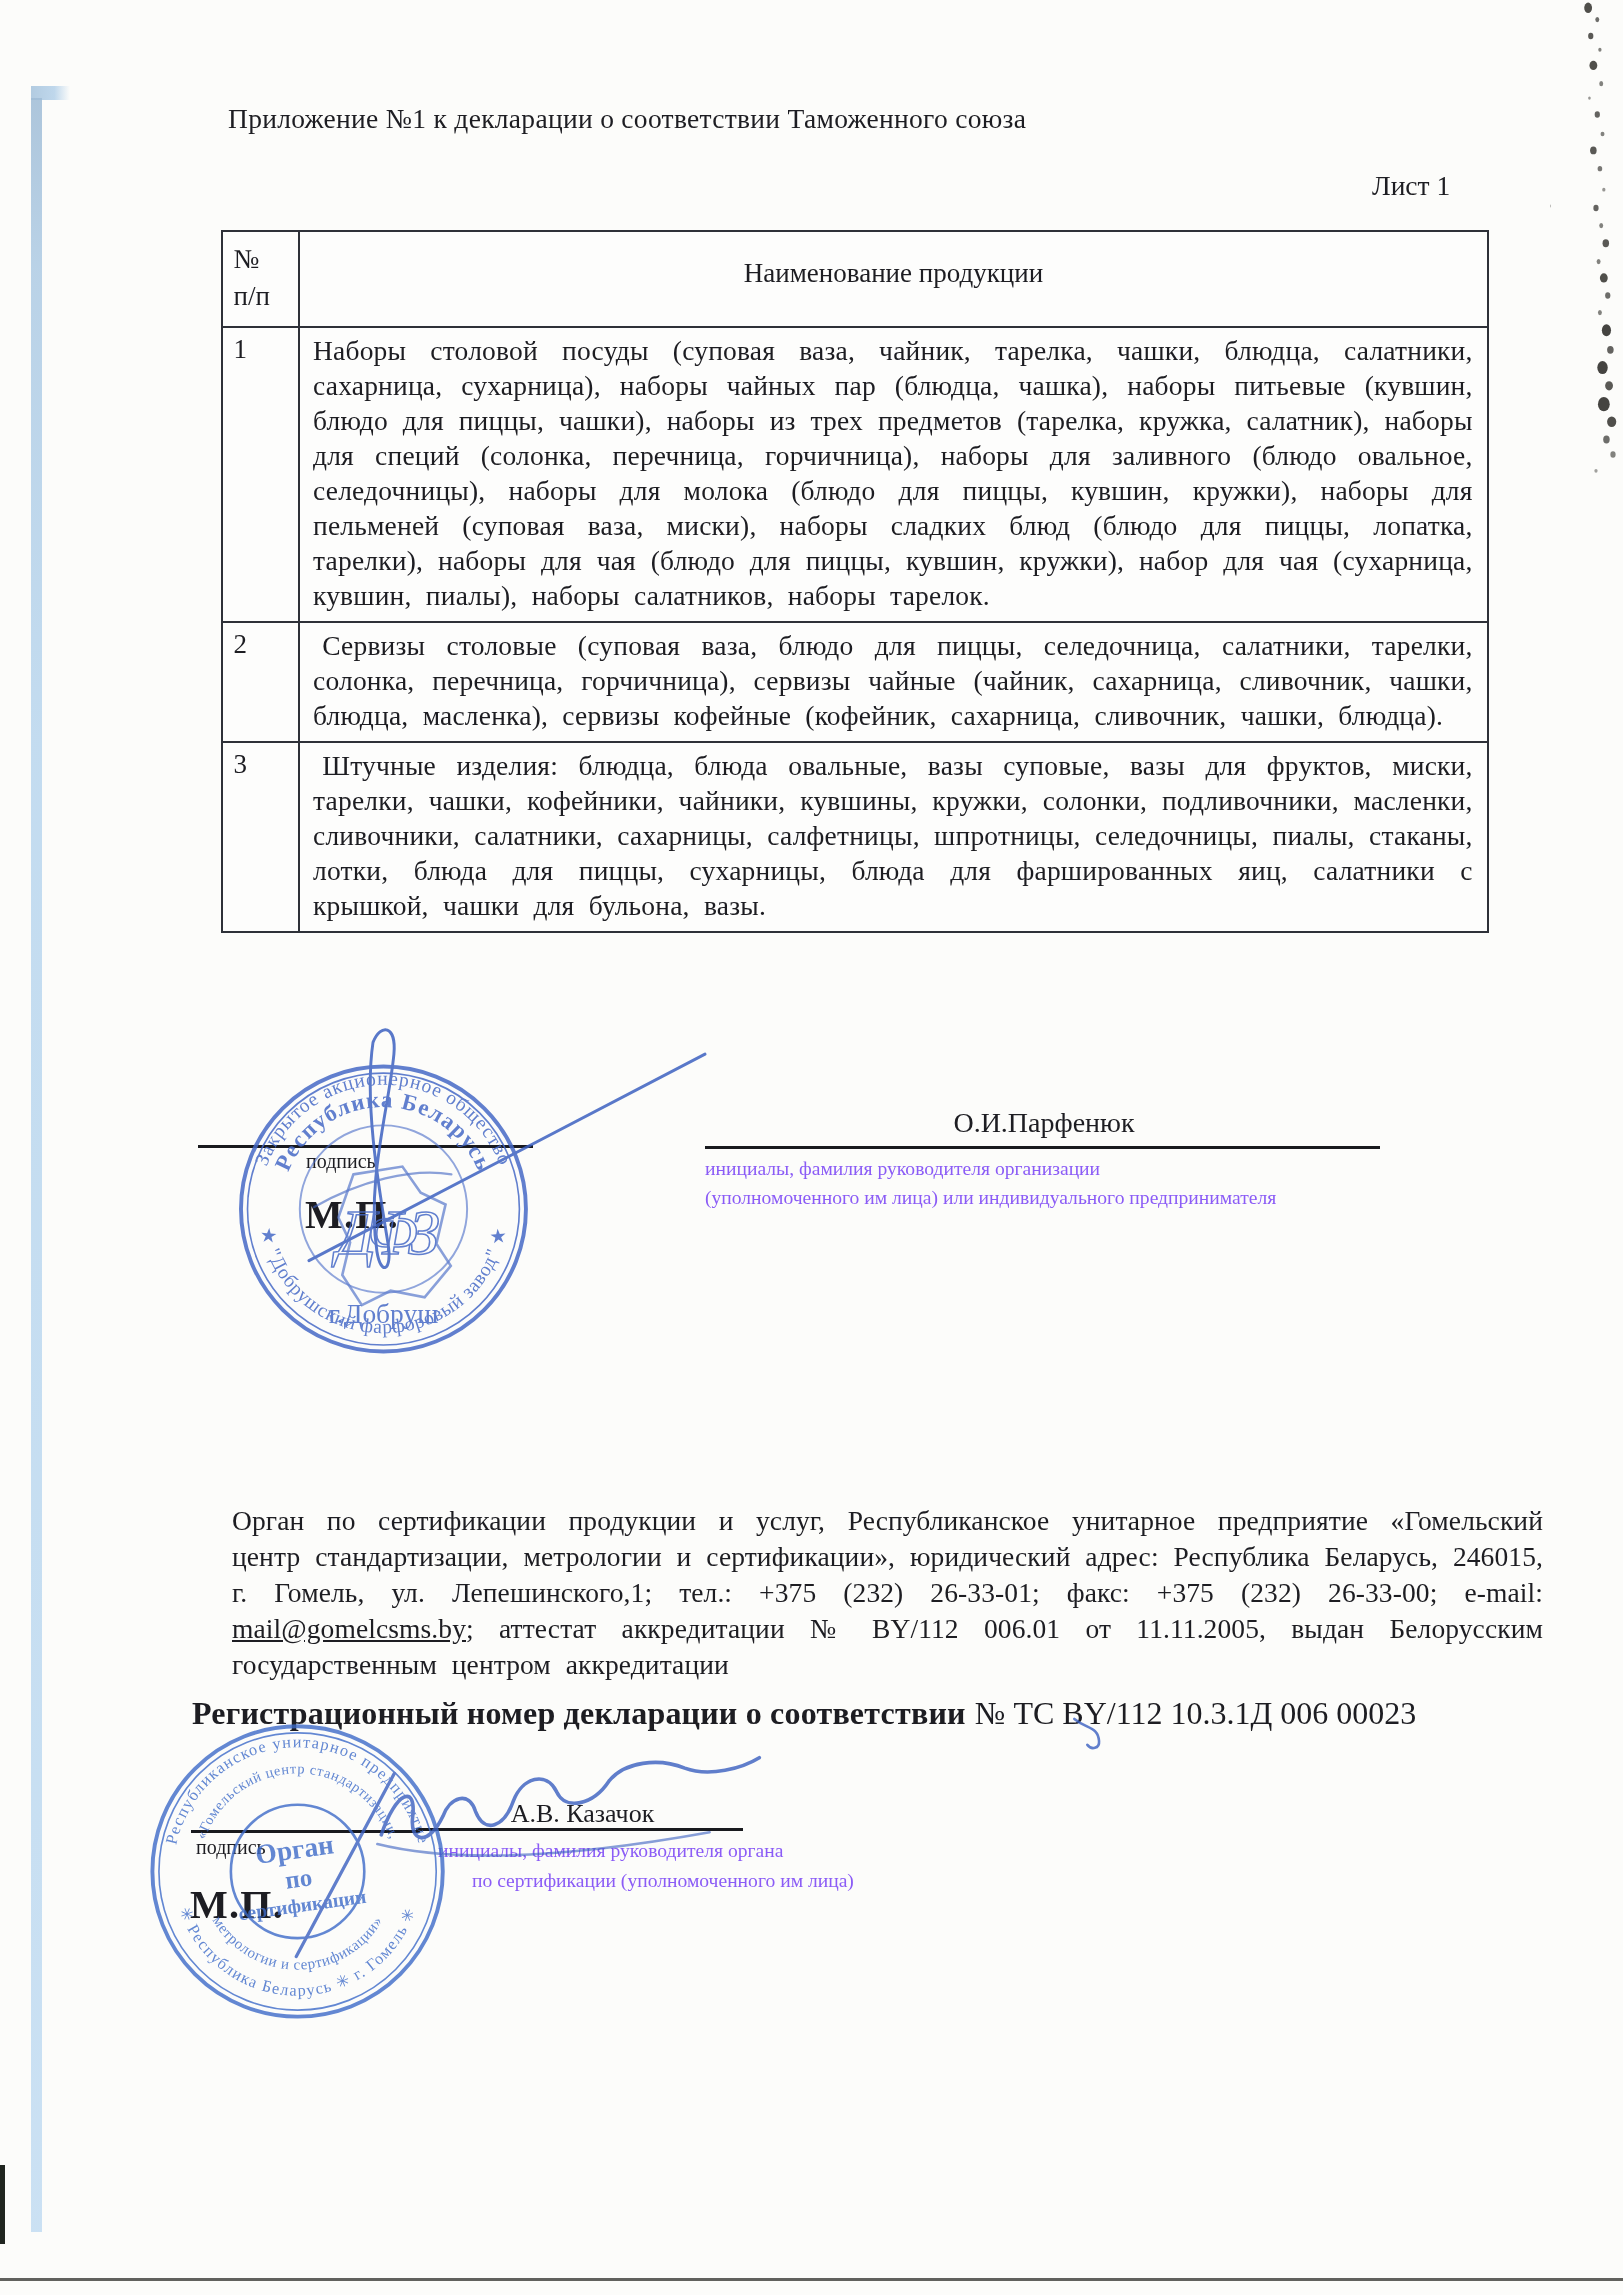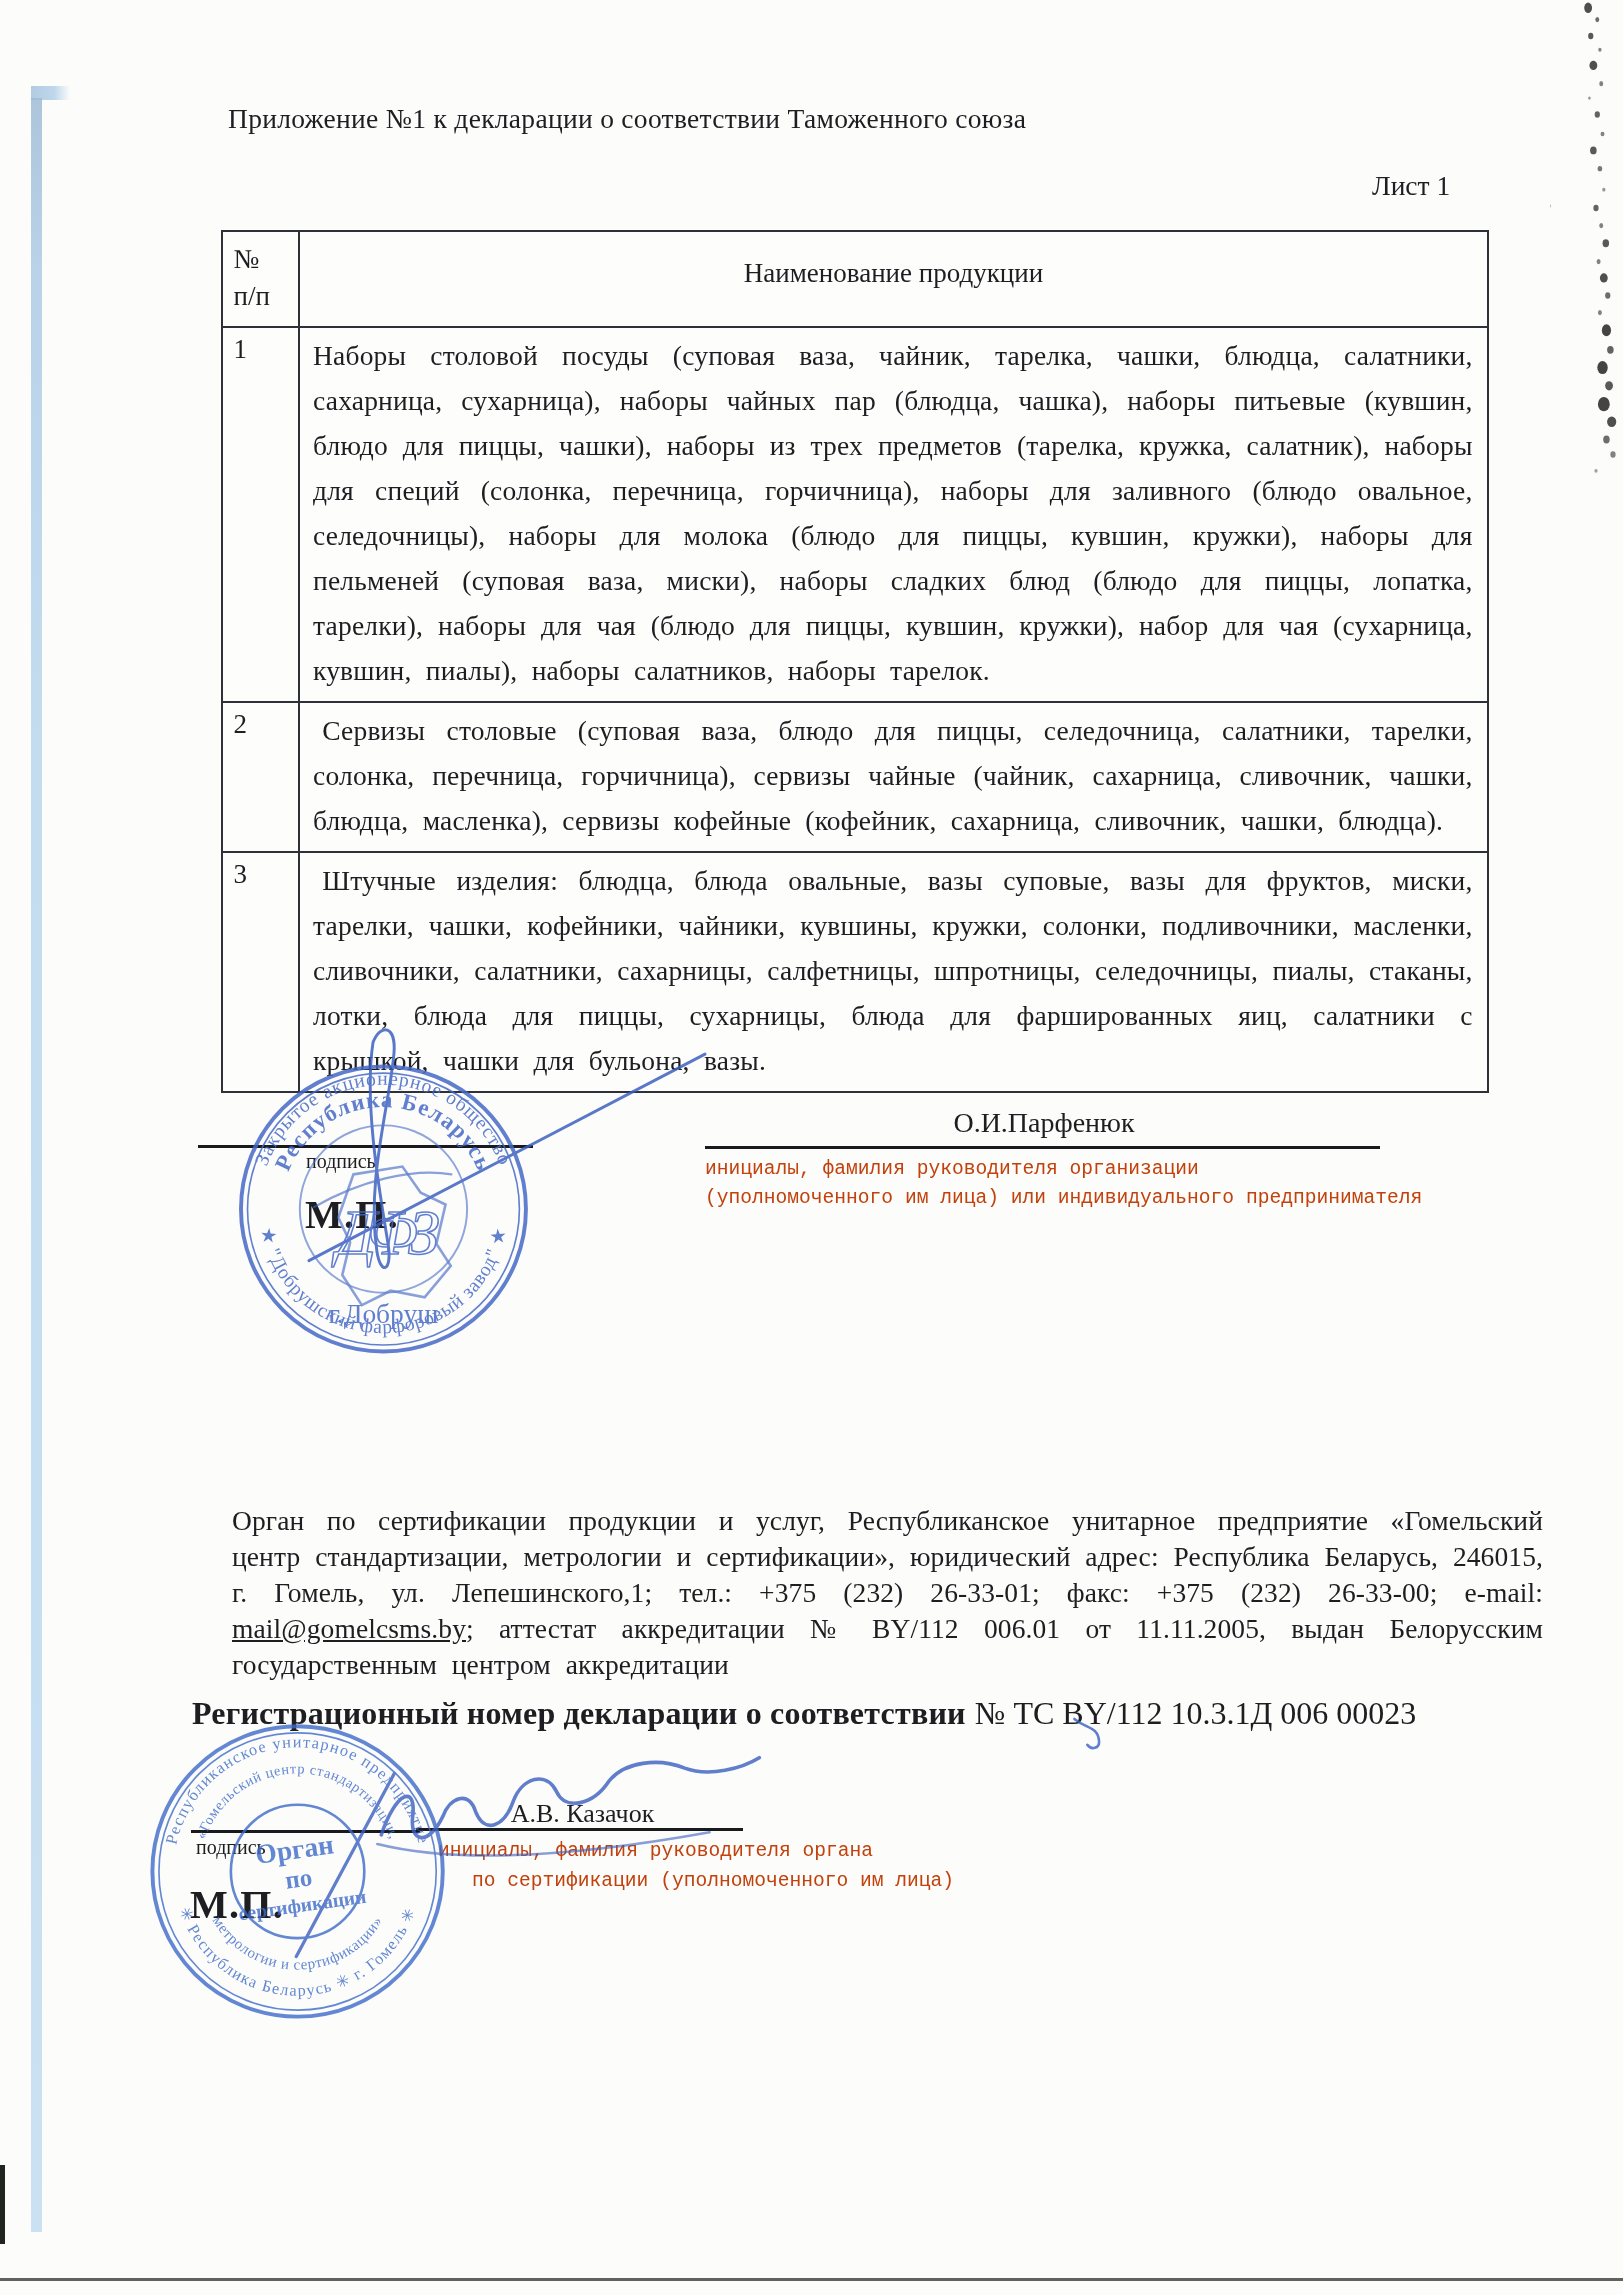--- a/index.html
+++ b/index.html
@@ -25,30 +25,30 @@
     display:grid;grid-template-columns:77px 1fr;
     background:rgba(255,255,255,.35);
   }
   .products-table .cell{border-top:2.6px solid #2e3138;}
   .products-table .first{border-top:none;}
   .colnum{border-right:2px solid #2e3138;}
   .th-num{font-size:27px;line-height:37px;padding:9.2px 0 10.5px 10.5px;}
   .th-name{font-size:27px;display:flex;align-items:center;justify-content:center;padding:6.5px 0 17px 0;}
   .td-num{font-size:27px;padding:6.5px 0 0 10.5px;}
   .td-text{
-    font-size:27.5px;line-height:45px;
+    font-size:27.5px;line-height:35px;
     text-align:justify;
     word-spacing:7.2px;letter-spacing:0.2px;
     padding:5.2px 14.4px 7.9px 13px;
   }
   .indented{text-indent:9.2px;}
 
   
   .sig-name{font-size:28px;text-align:center;}
-  .sig-caption{font-size:19.6px;color:#c2410c;font-family:Liberation Mono, monospace;}
+  .sig-caption{font-size:19.6px;color:#8b5cf6;}
   .podpis{font-size:20px;}
   .mp{font-size:40px;font-weight:bold;letter-spacing:1.3px;}
 
   
   .reg-heading{left:192px;top:1466px;font-size:27.5px;font-weight:bold;letter-spacing:0.2px;}
   .reg-para{
     left:192px;top:1503px;width:1311px;
     font-size:27.5px;line-height:36px;text-align:justify;
     word-spacing:7.9px;letter-spacing:0.1px;margin-left:40px;
   }

